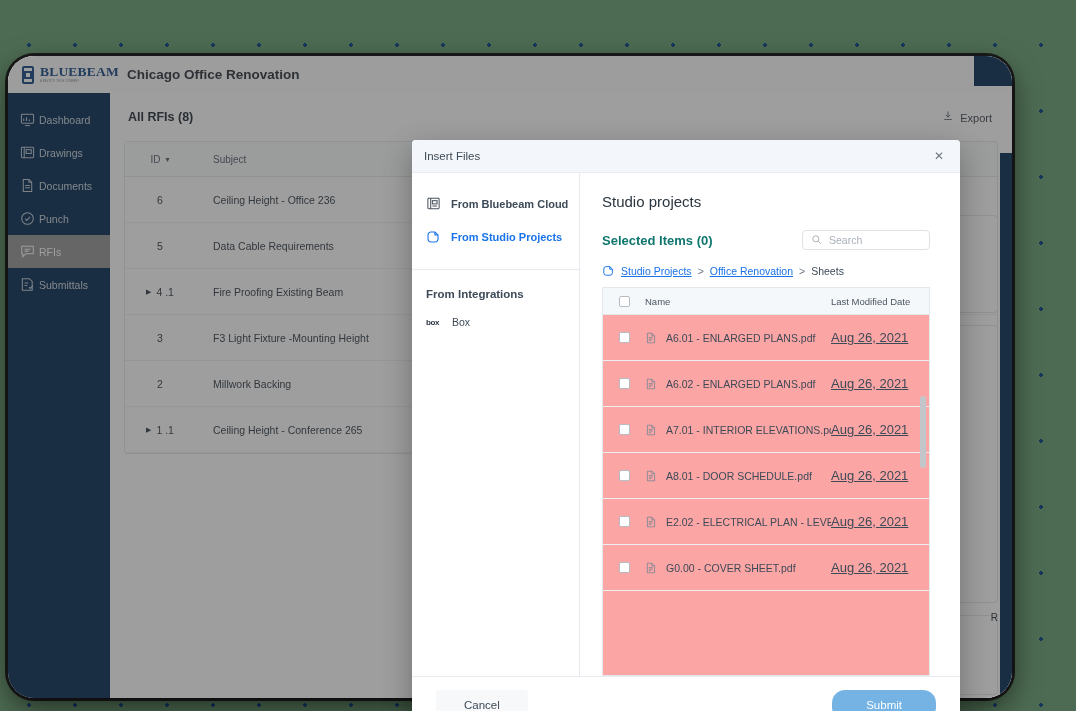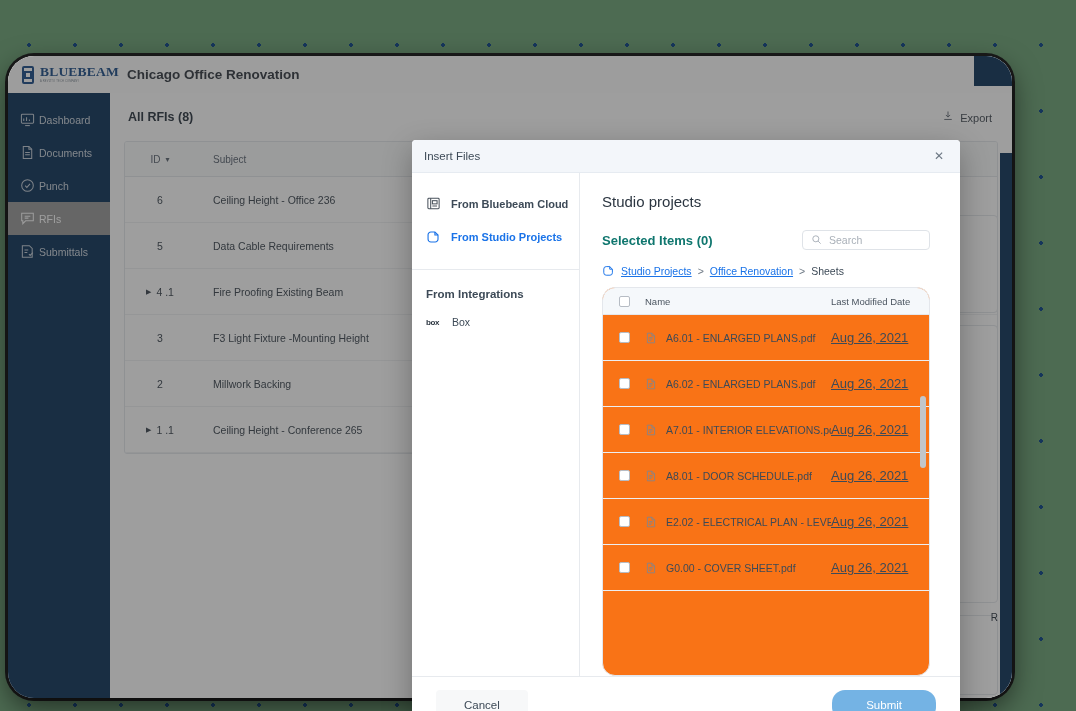--- a/index.html
+++ b/index.html
@@ -127,22 +127,22 @@
     border:0;outline:0;font-size:10.5px;color:#3d4a57;width:100%;
     font-family:"Liberation Sans", sans-serif;background:transparent;
   }
   #searchbox input::placeholder{color:#a9b0b8;}
   #crumbs{display:flex;align-items:center;gap:6px;font-size:10.5px;color:#3d4a57;margin-bottom:10px;}
   #crumbs a{color:#1a73e8;text-decoration:underline;cursor:pointer;}
   #crumbs .sep{color:#6d7884;}
   .crumb-ic{width:13px;height:13px;flex:0 0 13px;}
 
   #flist{
-    flex:1;border:1px solid #e4e7ec;border-radius:13px;overflow:hidden;min-height:0;
-    display:flex;flex-direction:column;position:relative;background:#f97316;
+    flex:1;border:1px solid #e4e7ec;border-radius:0;overflow:hidden;min-height:0;
+    display:flex;flex-direction:column;position:relative;background:#fca5a5;
   }
   #fhead{
     height:26px;background:#f5f8fb;border-bottom:1px solid #e4e7ec;display:flex;align-items:center;
     flex:0 0 26px;
   }
   .fcb{width:42px;display:flex;justify-content:center;align-items:center;}
   .cbox{width:11px;height:11px;border:1px solid #b6bcc4;border-radius:2px;background:#fff;box-sizing:border-box;}
   .fname{flex:1;font-size:9.5px;color:#4b5560;}
   .fdate{width:98px;font-size:9.5px;color:#4b5560;}
   #frows{flex:1;overflow:hidden;}
@@ -188,20 +188,30 @@
   <div id="nav">
     <div class="nav-item">
       <span class="nav-ic">
         <svg viewBox="0 0 16 16" width="15" height="15" fill="none" stroke="#cdd6df" stroke-width="1.1">
           <rect x="1.5" y="2.5" width="13" height="9.5" rx="1"></rect>
             <path d="M5.5 14.5h5"></path>
             <path d="M4 9.5V7M7 9.5V5.5M10 9.5V8"></path>
         </svg>
       </span>
       <span>Dashboard</span>
+    </div>
+    <div class="nav-item">
+      <span class="nav-ic">
+        <svg viewBox="0 0 16 16" width="15" height="15" fill="none" stroke="#cdd6df" stroke-width="1.1">
+          <rect x="1.5" y="2.5" width="13" height="11" rx="1"></rect>
+            <path d="M4.5 2.5v11"></path>
+            <rect x="6.5" y="5" width="5.5" height="4"></rect>
+        </svg>
+      </span>
+      <span>Drawings</span>
     </div>
     <div class="nav-item">
       <span class="nav-ic">
         <svg viewBox="0 0 16 16" width="15" height="15" fill="none" stroke="#cdd6df" stroke-width="1.1">
           <path d="M3.5 1.5h6l3 3v10h-9z"></path>
             <path d="M9.5 1.5v3h3"></path>
             <path d="M5.5 8h5M5.5 10.5h5"></path>
         </svg>
       </span>
       <span>Documents</span>

